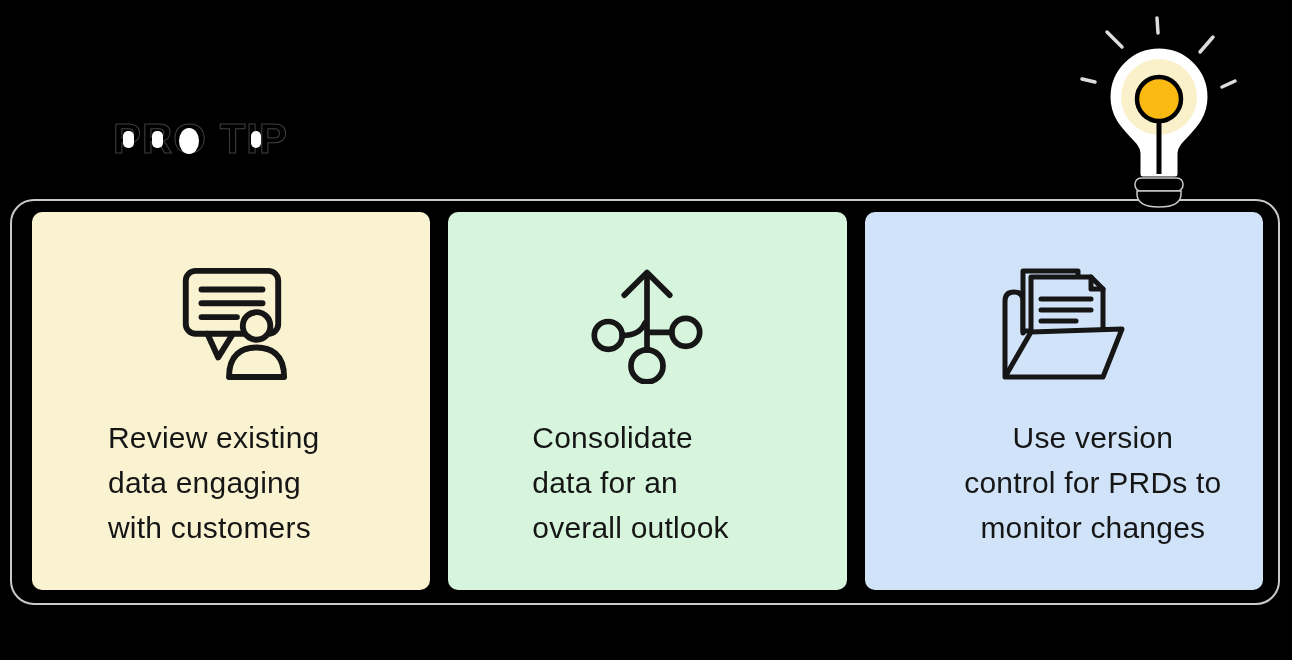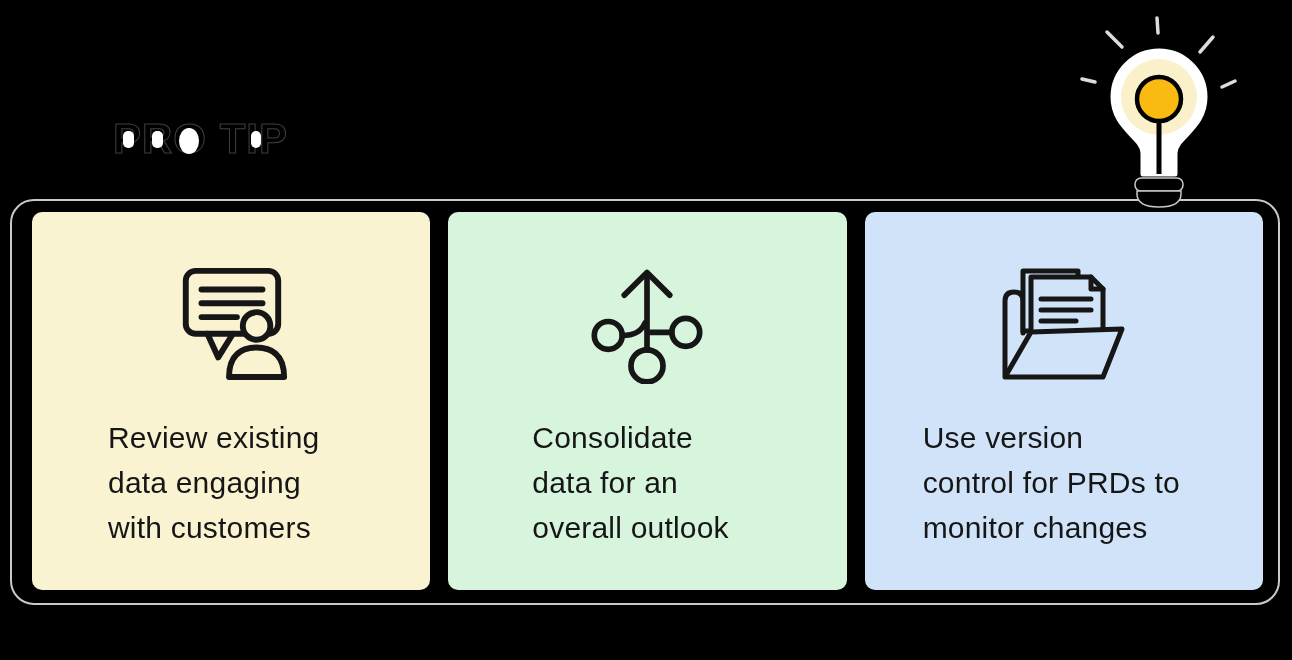--- a/index.html
+++ b/index.html
@@ -41,21 +41,21 @@
   .card-3{background:var(--card-blue,#d0e3f9);}
 
   .card-icon-box{height:130px;margin-top:45px;display:flex;align-items:center;justify-content:center;}
   .card-text{
     margin-top:28px;white-space:pre-line;
     font-size:30px;line-height:45px;color:var(--text-dark,#161616);
     letter-spacing:.2px;
   }
   .card-1 .card-text{padding-left:76px;}
   .card-2 .card-text{padding-left:84px;}
-  .card-3 .card-text{padding-left:58px;}
+  .card-3 .card-text{padding-left:58px;text-align:center;}
 
   .ico{stroke:var(--text-dark,#1a1a1a);fill:none;stroke-linecap:round;stroke-linejoin:round;}
 </style>
 </head>
 <body>
 
 <div class="protip">PRO TIP</div>
 <span class="counter-blob blob-p1"></span>
 <span class="counter-blob blob-r"></span>
 <span class="counter-blob blob-o"></span>

